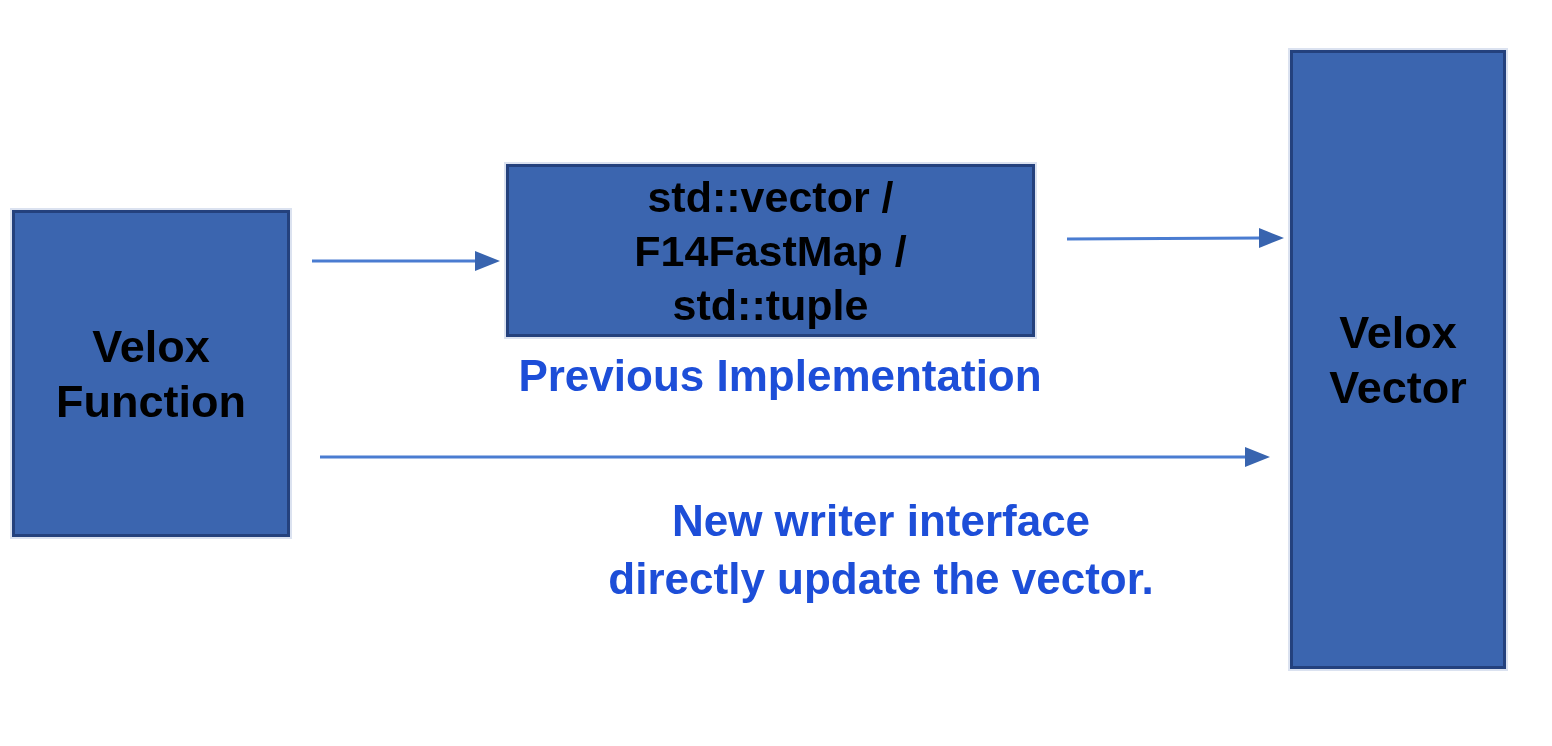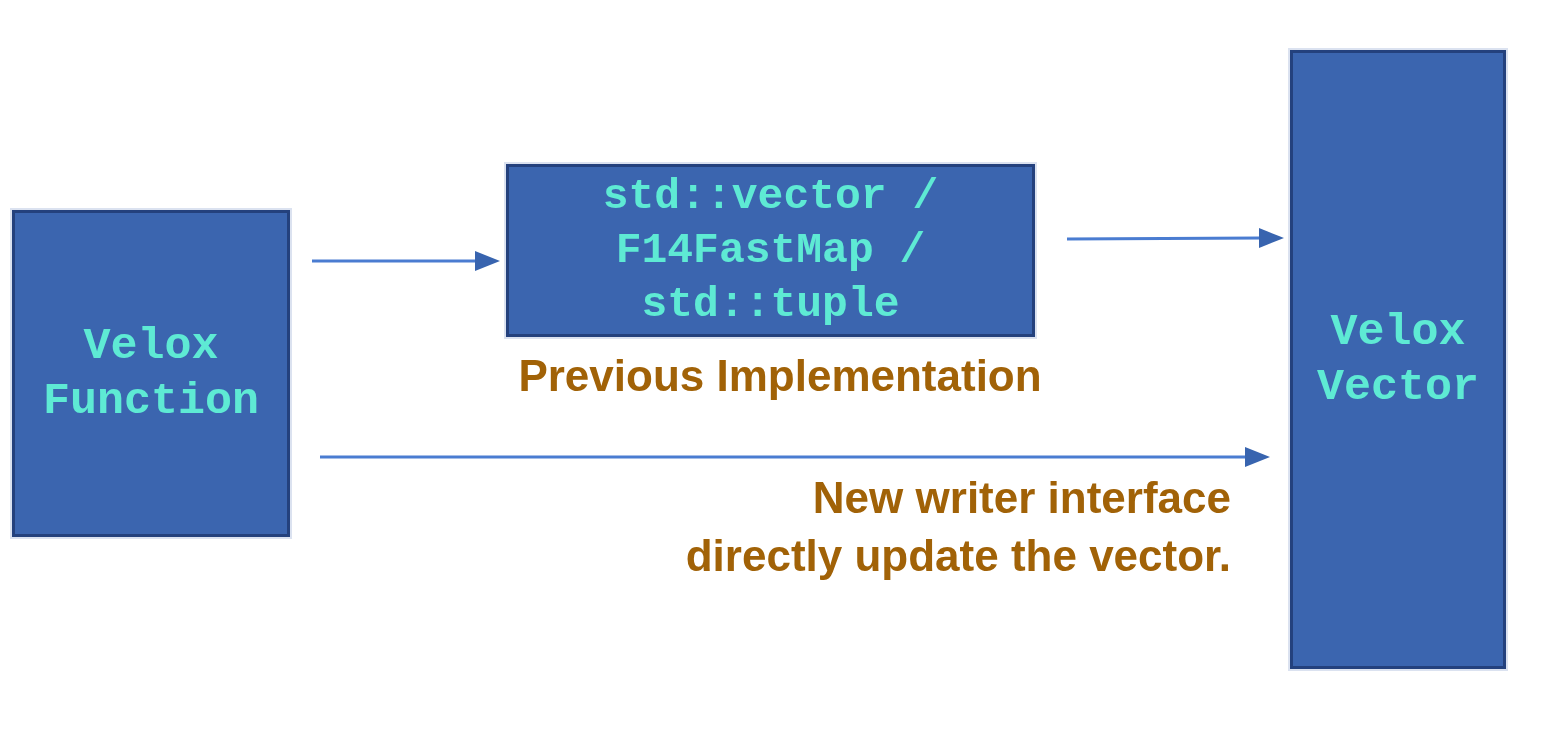--- a/index.html
+++ b/index.html
@@ -13,29 +13,28 @@
     width: 1552px;
     height: 746px;
     background: #ffffff;
     overflow: hidden;
   }
   .node {
     position: absolute;
     background: #3b65af;
     border: 3px solid #24417d;
     box-shadow: 0 0 0 2px rgba(190, 202, 228, 0.55);
-    color: #5eead4;
+    color: #000000;
     font-weight: 700;
     display: flex;
     align-items: center;
     justify-content: center;
     text-align: center;
     white-space: pre-line;
     box-sizing: border-box;
-    font-family: Liberation Mono, monospace;
   }
   .node-label {
     white-space: pre-line;
   }
   #node-simple-function {
     left: 12px;
     top: 210px;
     width: 278px;
     height: 327px;
     font-size: 45px;
@@ -52,37 +51,37 @@
   #node-velox-vector {
     left: 1290px;
     top: 50px;
     width: 216px;
     height: 619px;
     font-size: 45px;
     line-height: 55px;
   }
   .caption {
     position: absolute;
-    color: #a16207;
+    color: #1d4ed8;
     font-weight: 700;
     white-space: pre-line;
   }
   #caption-previous {
     left: 430px;
     top: 350px;
     width: 700px;
     text-align: center;
     font-size: 44px;
     line-height: 52px;
   }
   #caption-new-writer {
     left: 531px;
-    top: 469px;
+    top: 492px;
     width: 700px;
-    text-align: right;
+    text-align: center;
     font-size: 44px;
     line-height: 58px;
   }
   svg.arrows {
     position: absolute;
     left: 0;
     top: 0;
     width: 1552px;
     height: 746px;
     pointer-events: none;

